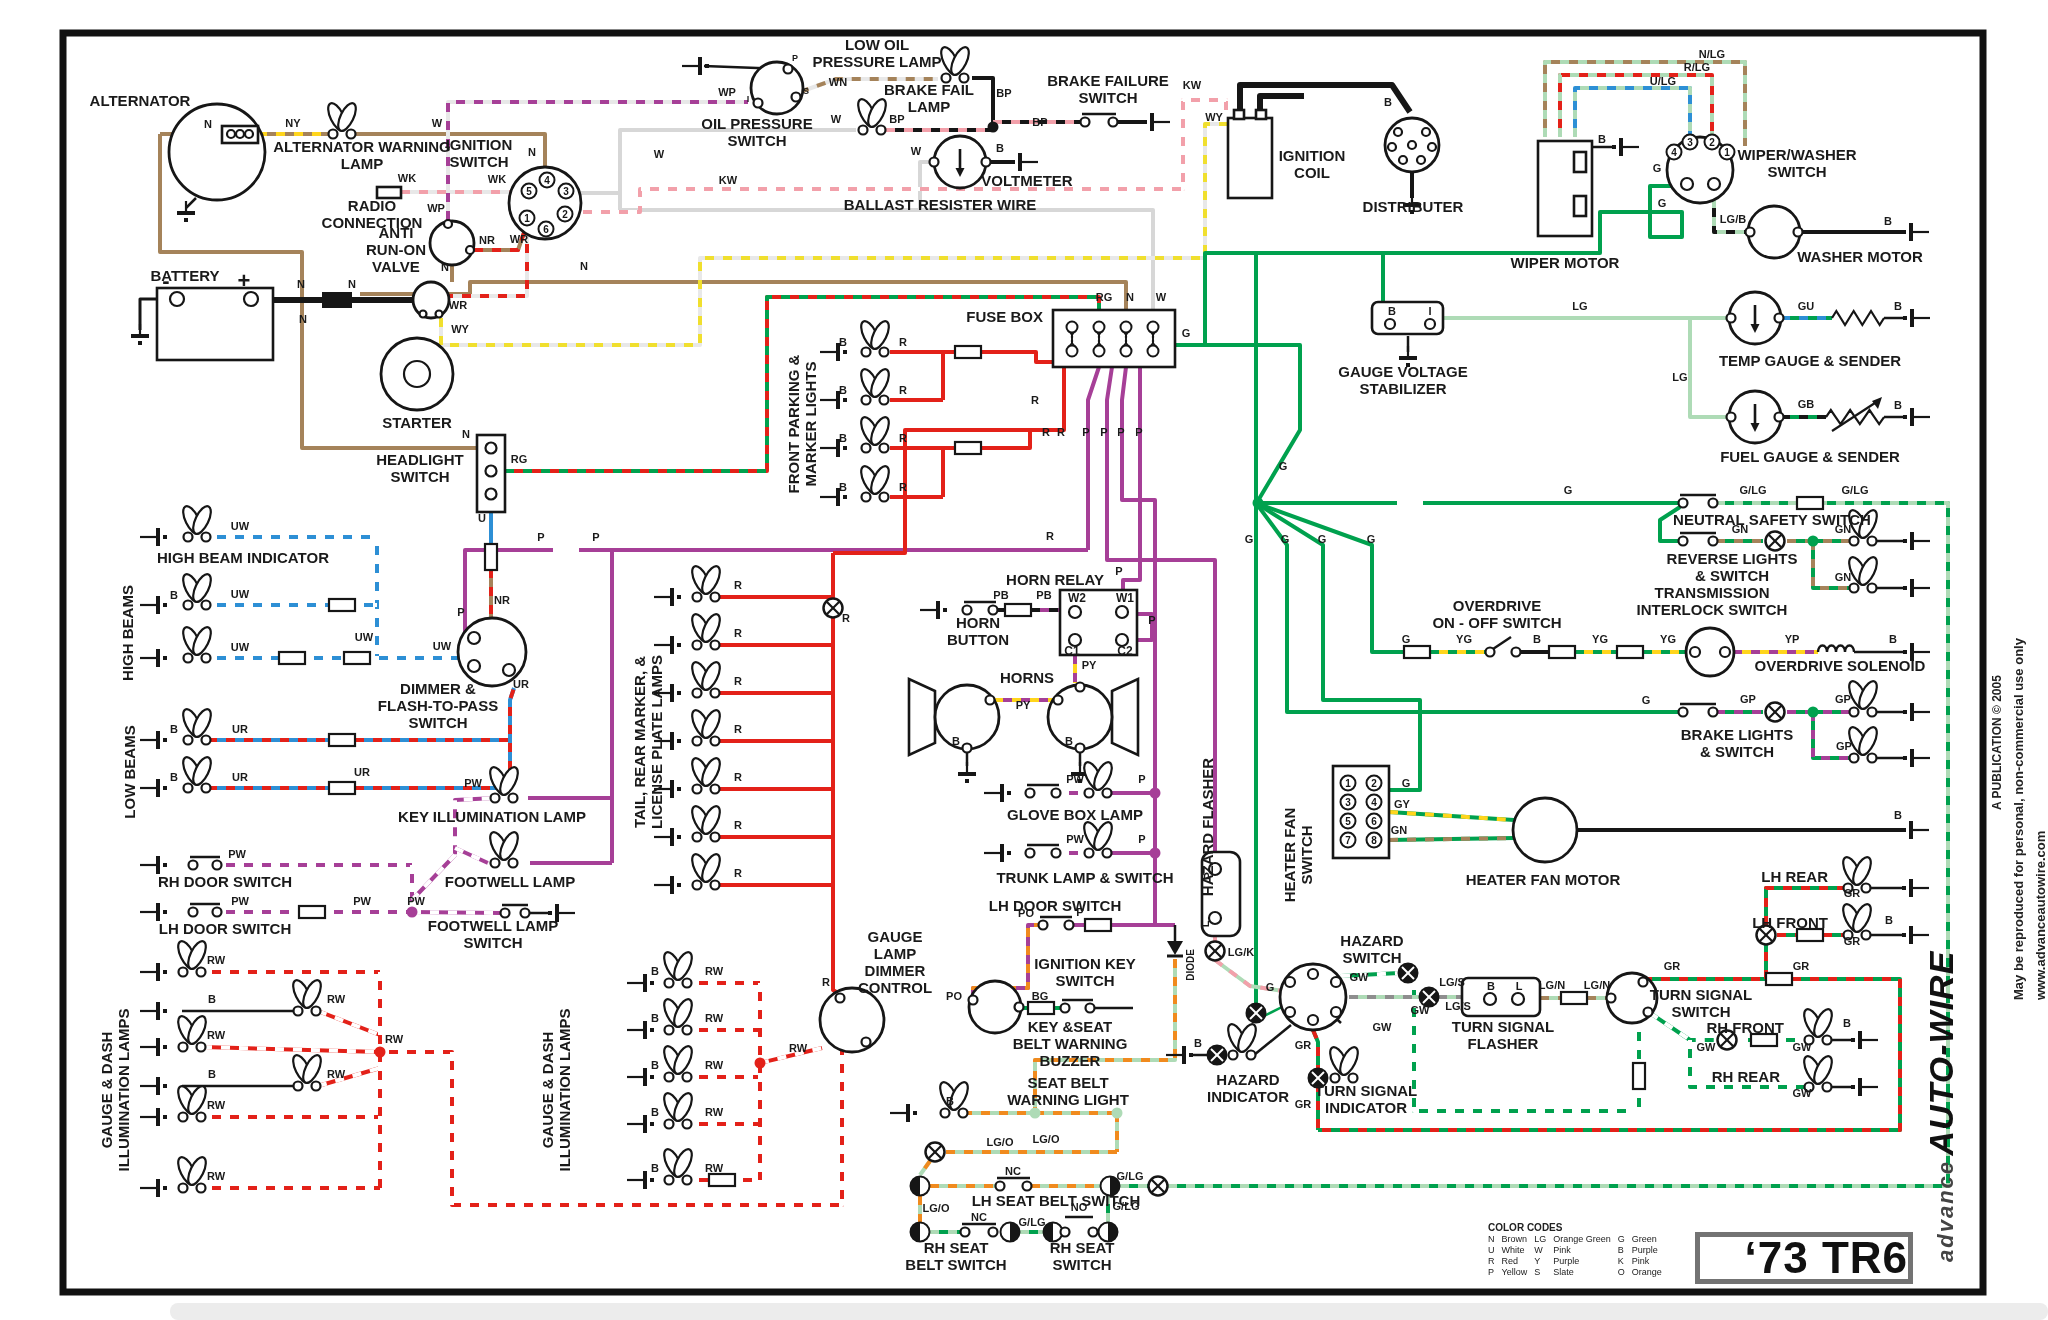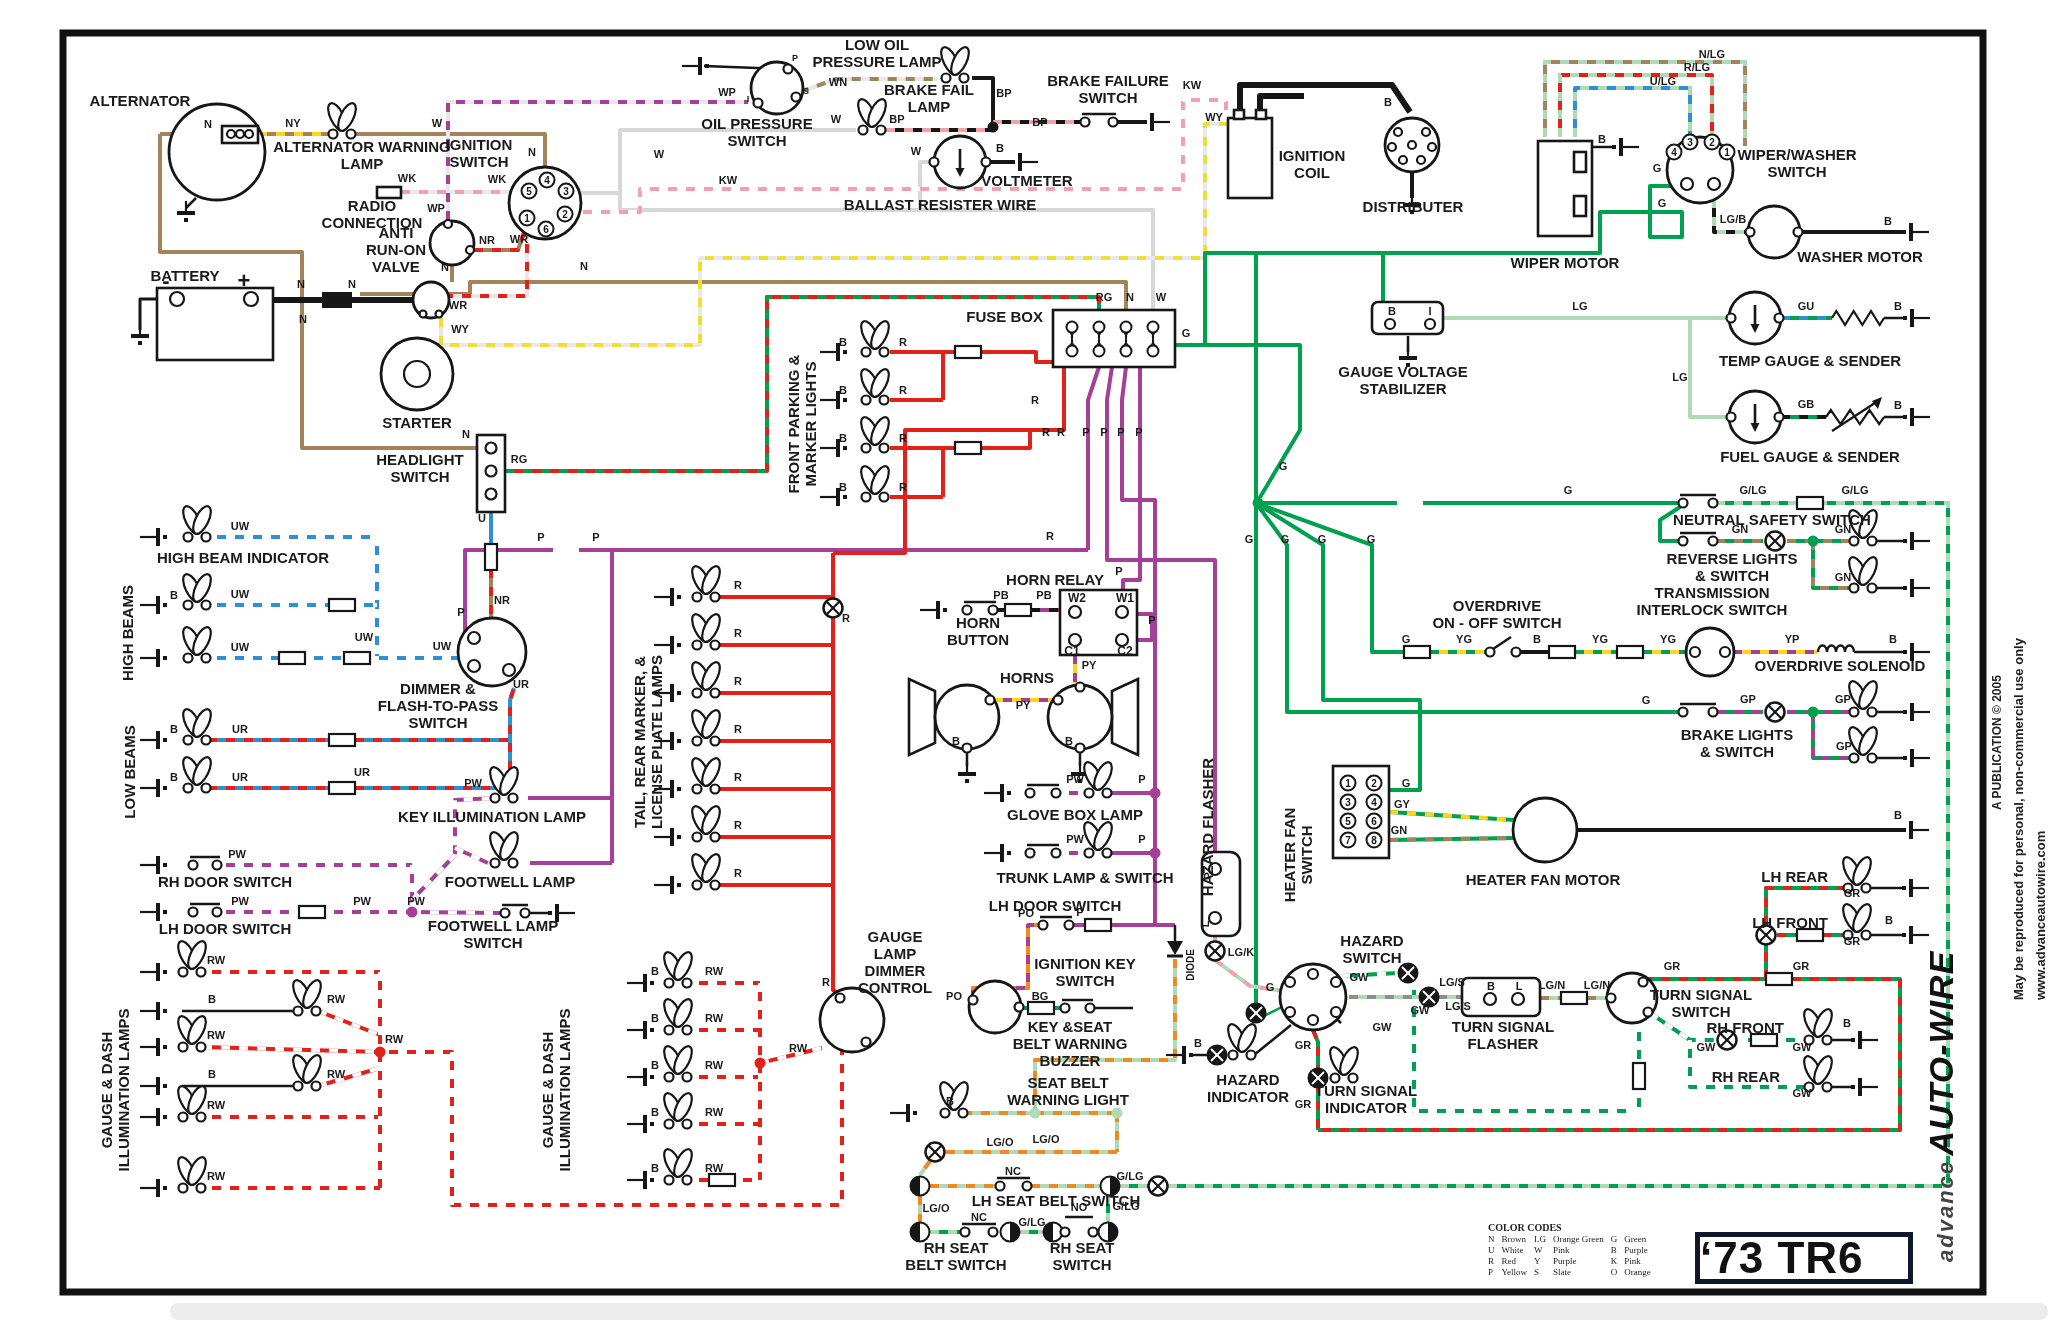--- a/index.html
+++ b/index.html
@@ -1,23 +1,23 @@
 <!DOCTYPE html>
 <html><head>
 <meta charset="utf-8">
 <style>
   html,body{margin:0;padding:0;background:#fff;}
   #page{position:relative;width:2048px;height:1320px;background:#fff;overflow:hidden;
         font-family:"Liberation Sans","DejaVu Sans",sans-serif;}
   svg text{font-family:"Liberation Sans","DejaVu Sans",sans-serif;}
   .overlay{position:absolute;}
-  #title-box{left:1695px;top:1232px;width:218px;height:52px;border:5px solid #0f172a;
-     display:flex;align-items:center;justify-content:flex-start;font-size:44px;font-weight:800;
+  #title-box{left:1695px;top:1232px;width:218px;height:52px;border:5px solid #737373;
+     display:flex;align-items:center;justify-content:flex-end;font-size:44px;font-weight:800;
      color:#111;letter-spacing:1px;background:#fff;box-sizing:border-box;}
-  #legend{left:1488px;top:1222px;width:200px;font-size:9px;color:#222;line-height:11px;font-family:Liberation Serif, serif;}
+  #legend{left:1488px;top:1222px;width:200px;font-size:9px;color:#222;line-height:11px;}
   #legend .lg-title{font-weight:bold;font-size:10px;margin-bottom:1px;}
   #legend table{border-collapse:collapse;}
   #legend td{padding:0 7px 0 0;white-space:nowrap;font-size:9px;}
   .vrot{transform:rotate(-90deg);transform-origin:0 0;white-space:nowrap;color:#222;}
   #brand-pub{left:1990px;top:810px;font-size:12px;font-weight:bold;}
   #brand-notice{left:2011px;top:1000px;font-size:13px;font-weight:bold;}
   #brand-url{left:2033px;top:1000px;font-size:13px;font-weight:bold;}
   #logo{left:1922px;top:1262px;width:300px;}
   #logo .l1{font-style:italic;font-weight:bold;font-size:22px;color:#444;letter-spacing:2px;}
   #logo .l2{font-style:italic;font-weight:800;font-size:34px;color:#111;letter-spacing:1px;}

